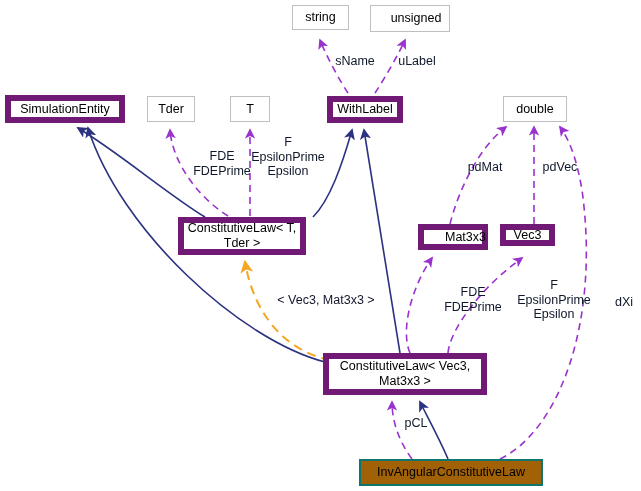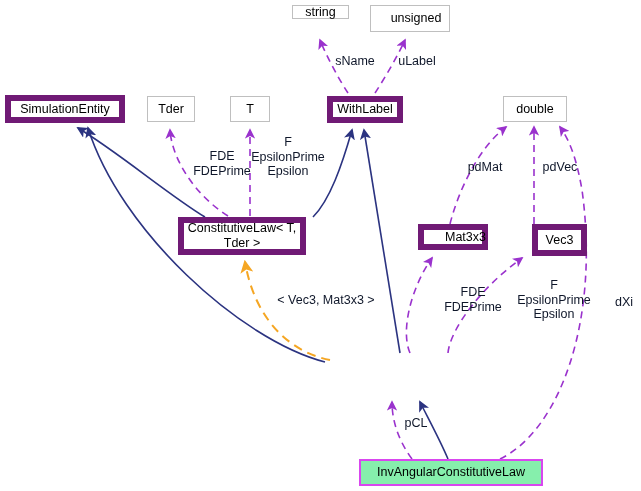--- a/index.html
+++ b/index.html
@@ -36,22 +36,22 @@
     white-space: pre;
     z-index: 5;
   }
   .node.plain {
     border: 1px solid #bfbfbf;
   }
   .node.strong {
     border: 6px solid #701a75;
   }
   .node.filled {
-    border: 2px solid #d946ef;
-    background: #86efac;
+    border: 2px solid #0f766e;
+    background: #a16207;
   }
   .edge-label {
     position: absolute;
     color: #0f172a;
     font-size: 12.5px;
     line-height: 14.5px;
     white-space: pre;
     text-align: center;
     z-index: 6;
     background: transparent;
@@ -101,41 +101,43 @@
 
     <path d="M 450 224 C 458 192 478 148 506 127" fill="none" stroke="#9a32cd" stroke-width="1.6" stroke-dasharray="7,5" marker-end="url(#arrow-purple)"></path>
 
     <path d="M 534 224 L 534 127" fill="none" stroke="#9a32cd" stroke-width="1.6" stroke-dasharray="7,5" marker-end="url(#arrow-purple)"></path>
 
     <path d="M 500 459 C 560 430 600 320 582 190 C 576 155 568 138 560 127" fill="none" stroke="#9a32cd" stroke-width="1.6" stroke-dasharray="7,5" marker-end="url(#arrow-purple)"></path>
 
     <path d="M 412 459 C 398 440 392 420 392 402" fill="none" stroke="#9a32cd" stroke-width="1.6" stroke-dasharray="7,5" marker-end="url(#arrow-purple)"></path>
   </svg>
 
-  <div class="node plain" style="left:292px; top:5px; width:57px; height:14px;">string</div>
+  <div class="node plain" style="left:292px; top:5px; width:57px; height:25px;">string</div>
 
   <div class="node plain" style="left:370px; top:5px; width:80px; height:27px;padding-left:12px;">unsigned</div>
 
   <div class="node strong" style="left:5px; top:95px; width:120px; height:28px;">SimulationEntity</div>
 
   <div class="node plain" style="left:147px; top:96px; width:48px; height:26px;">Tder</div>
 
   <div class="node plain" style="left:230px; top:96px; width:40px; height:26px;">T</div>
 
   <div class="node strong" style="left:327px; top:96px; width:76px; height:27px;">WithLabel</div>
 
   <div class="node plain" style="left:503px; top:96px; width:64px; height:26px;">double</div>
 
   <div class="node strong" style="left:178px; top:217px; width:128px; height:38px;">ConstitutiveLaw&lt; T,
 Tder &gt;</div>
 
   <div class="node strong" style="left:418px; top:224px; width:70px; height:26px;padding-left:25px;">Mat3x3</div>
 
-  <div class="node strong" style="left:532px; top:224px; width:55px; height:32px;">Vec3</div>
+  <div class="node strong" style="left:500px; top:224px; width:55px; height:22px;">Vec3</div>
 
+  <div class="node strong" style="left:323px; top:353px; width:164px; height:42px;">ConstitutiveLaw&lt; Vec3,
+Mat3x3 &gt;</div>
 
   <div class="node filled" style="left:359px; top:459px; width:184px; height:27px;">InvAngularConstitutiveLaw</div>
 
   <div class="edge-label" style="left:331px; top:54px; width:48px;">sName</div>
 
   <div class="edge-label" style="left:392px; top:54px; width:50px;">uLabel</div>
 
   <div class="edge-label" style="left:187px; top:149px; width:70px;">FDE
 FDEPrime</div>
 

